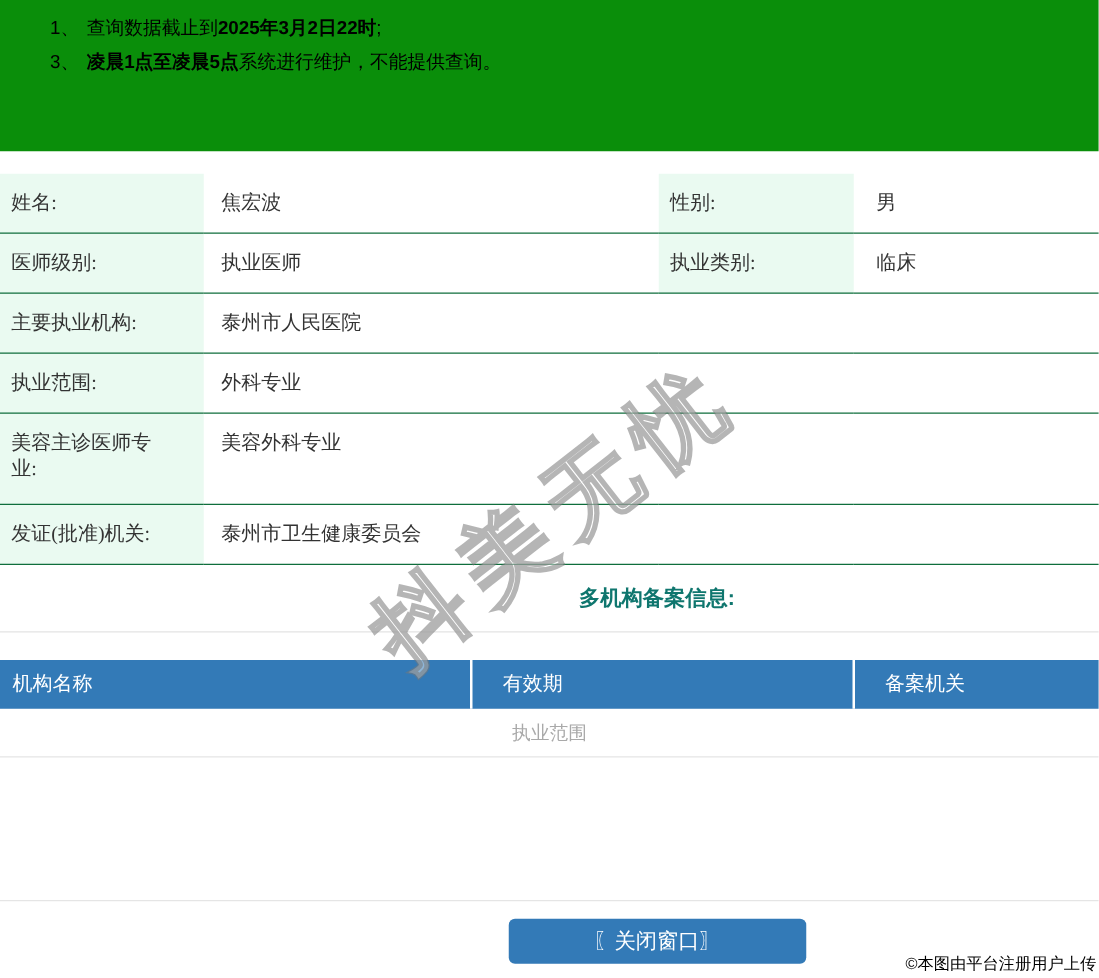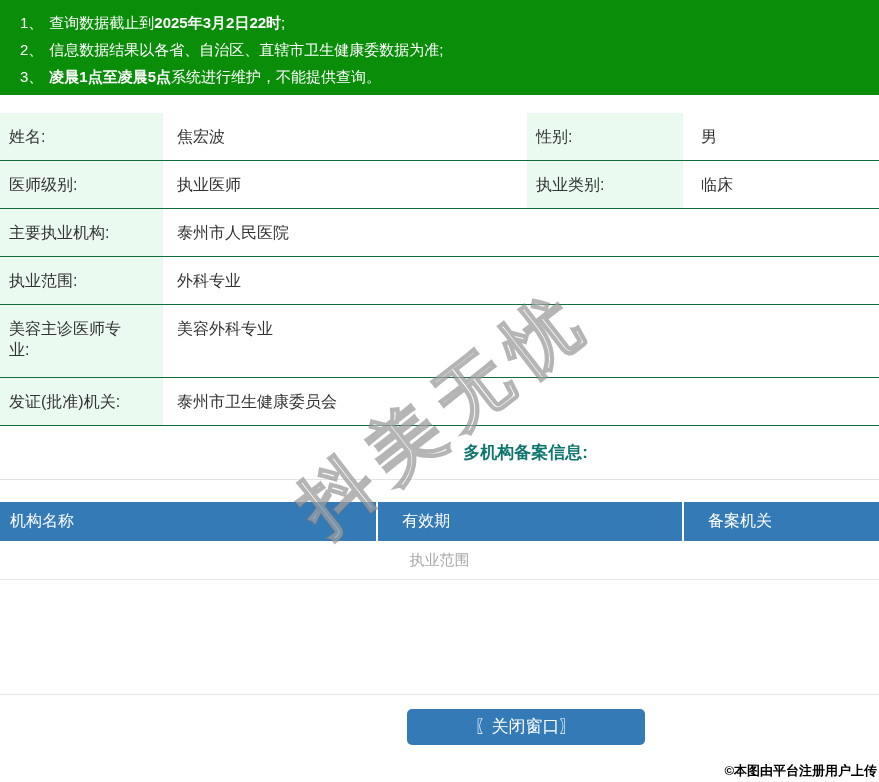--- a/index.html
+++ b/index.html
@@ -1,29 +1,29 @@
 <!DOCTYPE html>
 <html><head>
 <meta charset="utf-8">
 <style>
   * { margin:0; padding:0; box-sizing:border-box; }
   html,body { width:879px; height:782px; background:#fff; overflow:hidden;
     font-family:"Liberation Sans","DejaVu Sans",sans-serif; color:#333; }
   body { position:relative; }
 
   
-  .notice { background:#0a8e0a; color:#ffffff; padding:9px 10px 6px 20px; height:95px; }
+  .notice { background:#0a8e0a; color:#000000; padding:9px 10px 6px 40px; height:121px; }
   .notice-line { font-size:15px; line-height:27px; white-space:nowrap; }
   .notice-line b { font-weight:bold; }
   .notice-line .num { margin-right:6px; }
 
   
   table.info { width:100%; border-collapse:collapse; margin-top:18px; font-size:16px; }
   table.info tr { border-bottom:1px solid #0f6e3c; }
-  table.info td { vertical-align:top; padding-top:13px; padding-bottom:13px; line-height:21px; }
+  table.info td { vertical-align:top; padding-top:13px; padding-bottom:13px; line-height:21px;font-family:Liberation Serif, serif; }
   td.lbl { background:#eafaf1; width:163px; padding-left:9px; padding-right:6px; }
   td.lbl .lbl-inner { display:inline-block; max-width:126px; }
   td.lbl2 { background:#eafaf1; width:156px; padding-left:9px; padding-right:22px; }
   td.val { padding-left:14px; }
   td.val2 { width:196px; padding-left:18px; }
   tr.tall td { height:73px; }
 
   
   .center-zone { padding-left:172px; text-align:center; }
   .section-title { margin-top:15px; font-size:17px; font-weight:bold; color:#0f766e; }
@@ -37,35 +37,34 @@
   .c1 { width:42.8%; } .c2 { width:34.8%; } .c3 { width:22.4%; }
   .rec-empty { border-bottom:1px solid #e5e5e5; padding:10px 0 9px 0; }
   .rec-empty .txt { font-size:15px; color:#a9a9a9; }
 
   
   .spacer { height:114px; }
   .footer { border-top:1px solid #e5e5e5; padding-top:14px; }
   .close-btn { display:inline-block; width:238px; height:36px; background:#337ab7;
     color:#fff; font-size:17px; border:none; border-radius:5px; cursor:pointer;
     font-family:inherit; line-height:36px; text-align:center; }
-  .credit { position:absolute; right:2px; bottom:2px; font-size:13px; font-weight:bold; color:#000;
+  .credit { position:absolute; right:2px; bottom:2px; font-size:13px; font-weight:normal; color:#000;
     text-shadow:-1px -1px 0 #fff, 1px -1px 0 #fff, -1px 1px 0 #fff, 1px 1px 0 #fff, 0 0 2px #fff; }
 
   
   .watermark { position:absolute; left:272px; top:362px; width:352px;
     transform:rotate(-38deg); font-size:72px; font-weight:bold; letter-spacing:14px;
     color:rgba(255,255,255,0.45); -webkit-text-stroke:2px rgba(120,120,120,0.55);
     text-stroke:2px rgba(120,120,120,0.55); white-space:nowrap; pointer-events:none; z-index:5; }
 </style>
 </head>
 <body>
 
 <div class="notice">
   <div class="notice-line"><span class="num">1、</span><span>查询数据截止到</span><b>2025年3月2日22时</b><span>;</span></div>
-  <div class="notice-line"><span class="num">2、</span><span>信息数据结果以各省、自治区、直辖市卫生健康委数据为准;</span><b></b><span></span></div>
   <div class="notice-line"><span class="num">3、</span><span></span><b>凌晨1点至凌晨5点</b><span>系统进行维护，不能提供查询。</span></div>
 </div>
 
 <table class="info">
   <tbody>
       <tr>
     <td class="lbl"><span class="lbl-inner">姓名:</span></td>
     <td class="val">焦宏波</td>
     <td class="lbl2"><span class="lbl-inner">性别:</span></td>
     <td class="val2">男</td>

